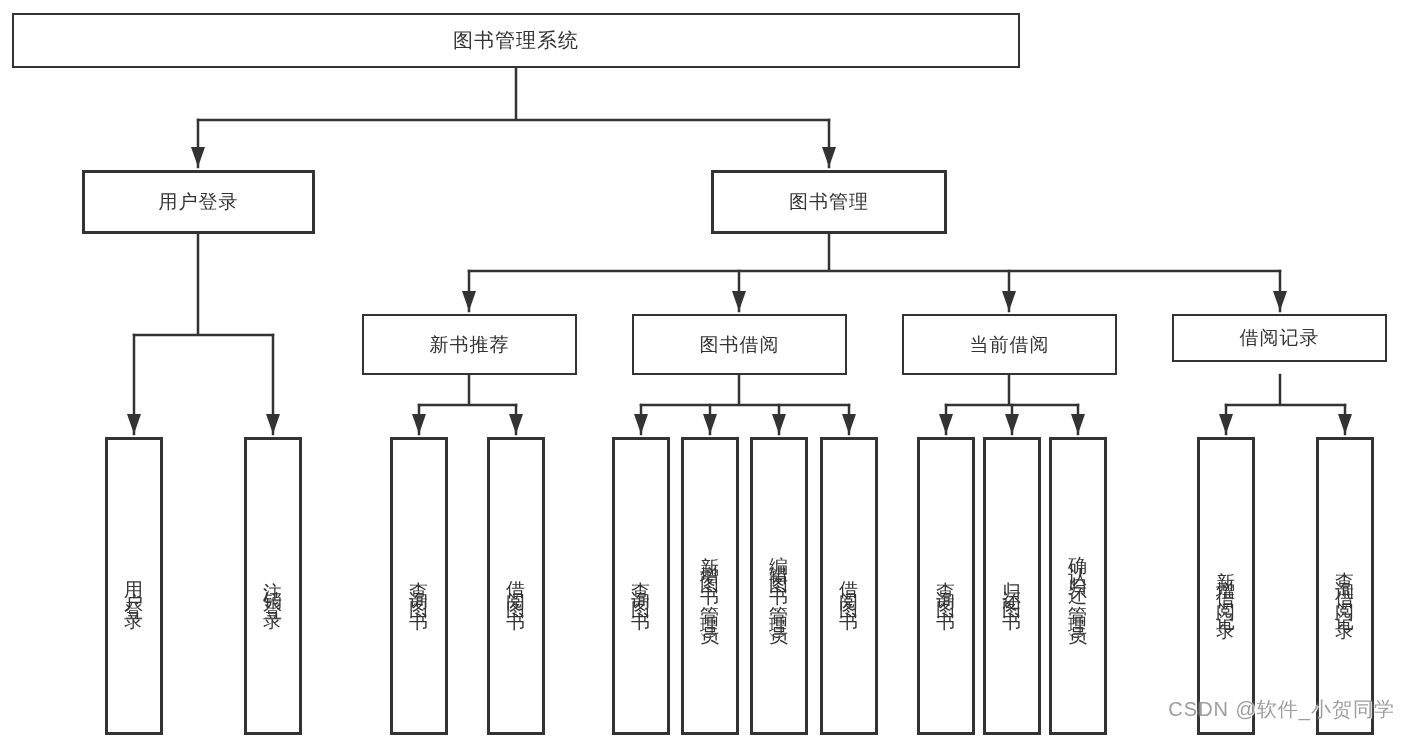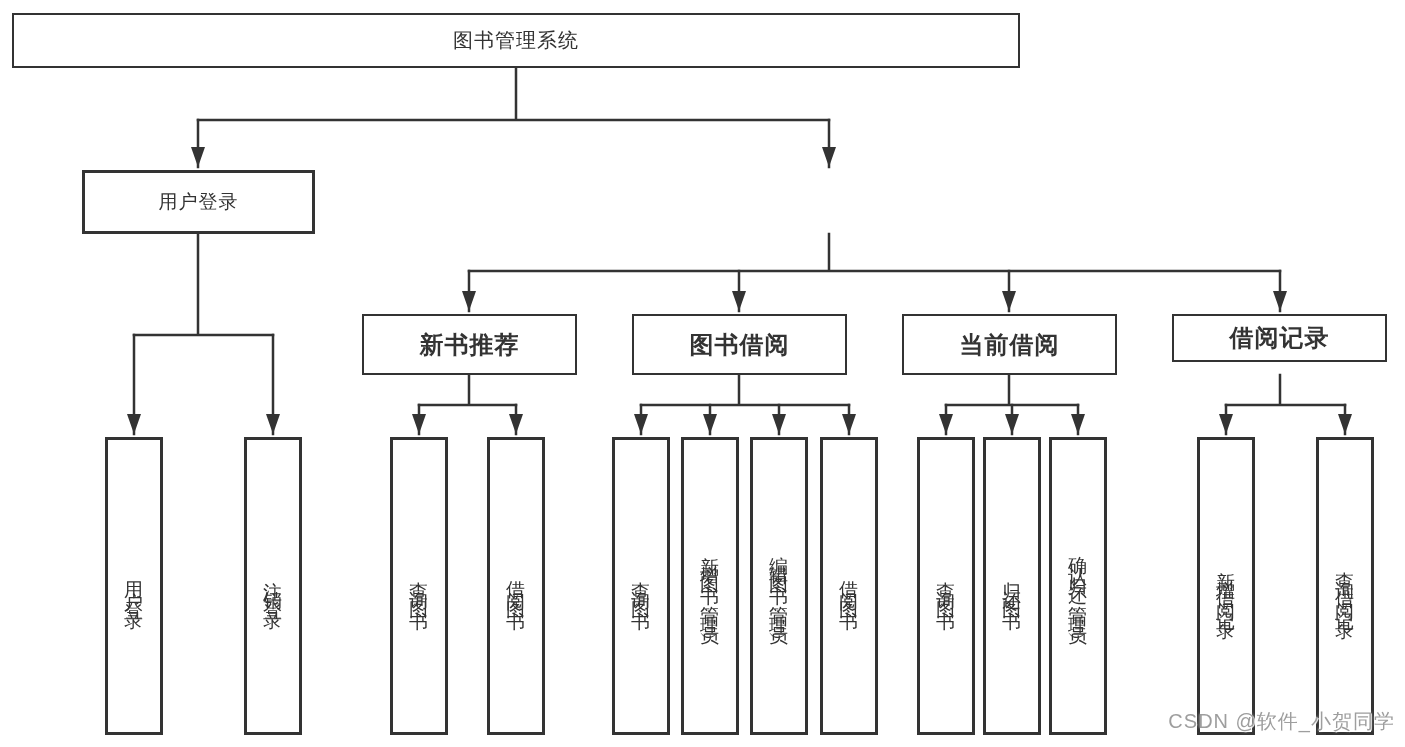--- a/index.html
+++ b/index.html
@@ -22,32 +22,32 @@
     position:absolute;
     box-sizing:border-box;
     background:var(--bg);
     display:flex;
     align-items:center;
     justify-content:center;
     text-align:right;
   }
   .hbox{border:2px solid var(--line);font-size:20px;letter-spacing:1px;}
   .hbox.lvl2{border-width:3px;font-size:19px;}
-  .hbox.lvl3{border-width:2px;font-size:24px;font-weight:bold;}
+  .hbox.lvl3{border-width:2px;font-size:19px;}
   .vbox{border:3px solid var(--line);font-size:19px;}
   .vbox span{
     writing-mode:vertical-rl;
     text-orientation:mixed;
     letter-spacing:10px;
     line-height:1;
     white-space:nowrap;
   }
   .watermark{
     position:absolute;
-    right:10px;bottom:12px;
+    right:10px;bottom:24px;
     font-size:20px;
     color:var(--wm);
     letter-spacing:1px;
     text-shadow:0 0 3px rgba(255,255,255,.95), 1px 1px 0 rgba(255,255,255,.8);
     z-index:5;
     white-space:nowrap;
   }
 </style>
 </head>
 <body>
@@ -96,20 +96,23 @@
       <line x1="1345" y1="405" x2="1345" y2="434" marker-end="url(#arrow)"></line>
     </g>
   </svg>
 
   <div class="node hbox" style="left:12px;top:13px;width:1008px;height:55px">
     <span>图书管理系统</span>
   </div>
 
   <div class="node hbox lvl2" style="left:82px;top:170px;width:233px;height:64px">
     <span>用户登录</span>
+  </div>
+  <div class="node hbox lvl2" style="left:711px;top:170px;width:236px;height:64px">
+    <span>图书管理</span>
   </div>
 
   <div class="node hbox lvl3" style="left:362px;top:314px;width:215px;height:61px">
     <span>新书推荐</span>
   </div>
   <div class="node hbox lvl3" style="left:902px;top:314px;width:215px;height:61px">
     <span>当前借阅</span>
   </div>
   <div class="node hbox lvl3" style="left:632px;top:314px;width:215px;height:61px">
     <span>图书借阅</span>

